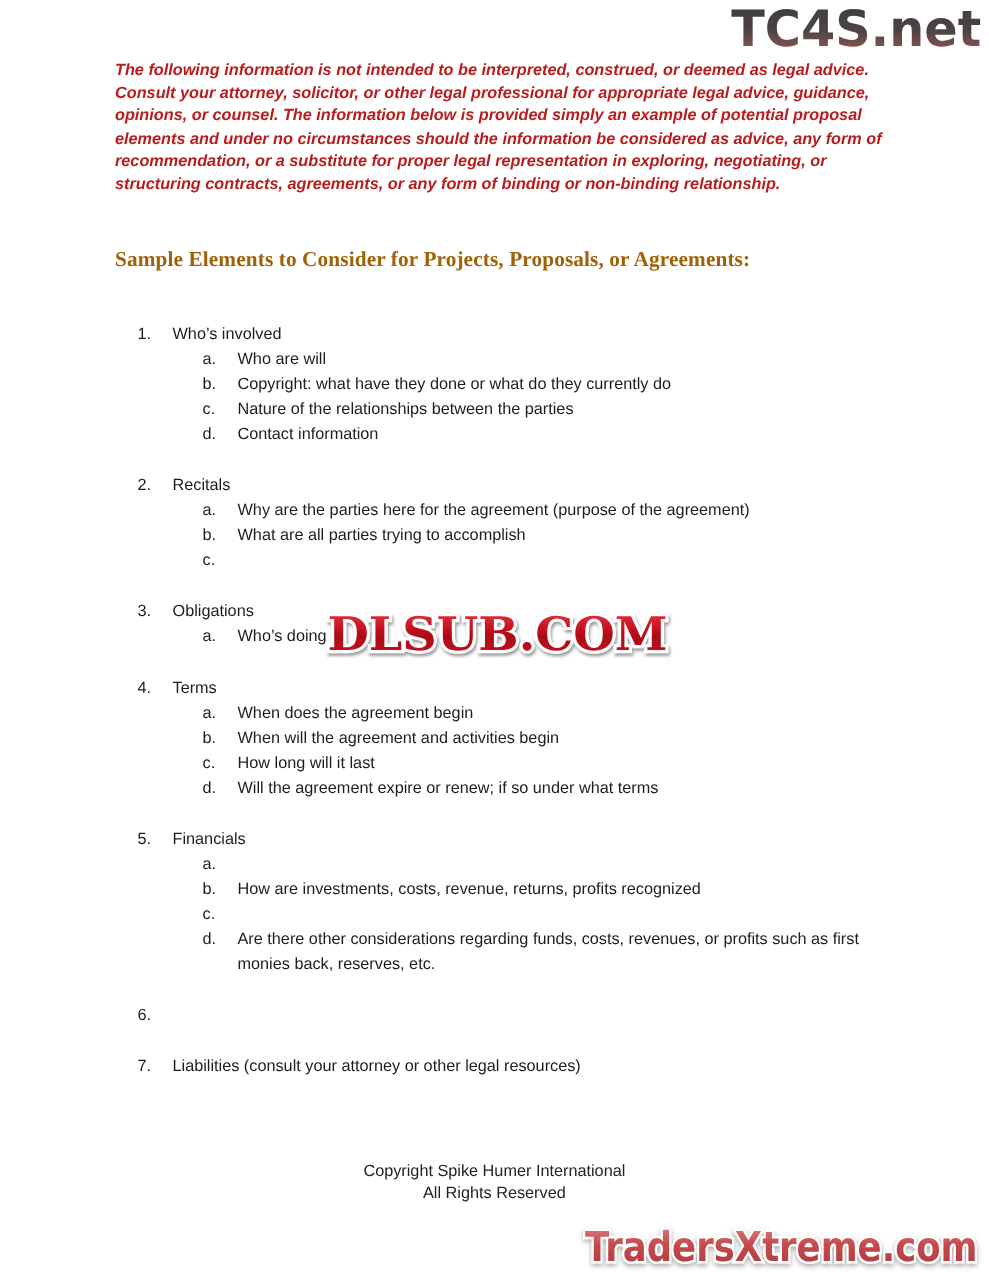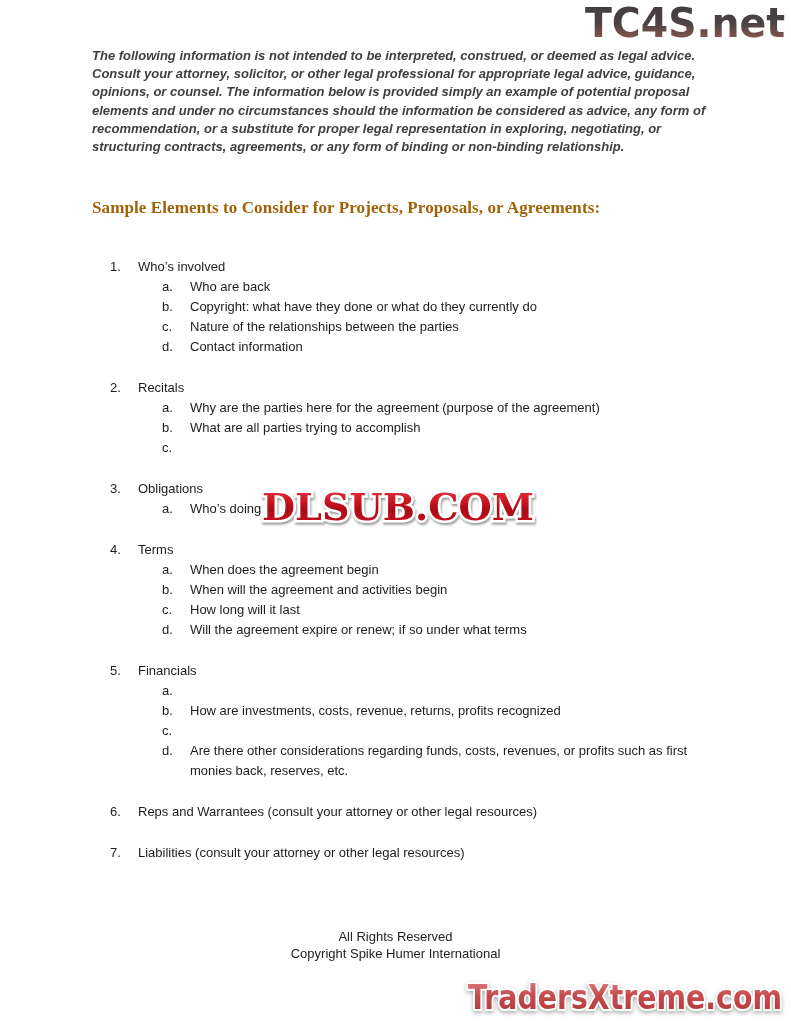--- a/index.html
+++ b/index.html
@@ -9,21 +9,21 @@
     background:#ffffff;
     overflow:hidden;
     font-family:"Liberation Sans","DejaVu Sans",sans-serif;
     color:#1b1b1b;
   }
 
   .disclaimer {
     position:absolute; left:92px; top:47px;
     font-size:13px; line-height:18.2px;
     font-weight:700; font-style:italic;
-    color:#404040;
+    color:#b91c1c;
     white-space:pre-line;
   }
 
   .heading {
     position:absolute; left:92px; top:198px;
     font-family:"Liberation Serif","DejaVu Serif",serif;
     font-size:17px; font-weight:700;
     color:#a16207;
     letter-spacing:0.1px;
   }
@@ -79,21 +79,21 @@
   <div class="heading">Sample Elements to Consider for Projects, Proposals, or Agreements:</div>
 
   <div class="list">
       <div class="list-item">
         <div class="item-head">
           <span class="item-number">1.</span>
           <span class="item-label">Who’s involved</span>
         </div>
         <div class="sub-row">
           <span class="sub-letter">a.</span>
-          <span class="sub-text">Who are back</span>
+          <span class="sub-text">Who are will</span>
         </div>
         <div class="sub-row">
           <span class="sub-letter">b.</span>
           <span class="sub-text">Copyright: what have they done or what do they currently do</span>
         </div>
         <div class="sub-row">
           <span class="sub-letter">c.</span>
           <span class="sub-text">Nature of the relationships between the parties</span>
         </div>
         <div class="sub-row">
@@ -167,21 +167,20 @@
         </div>
         <div class="sub-row">
           <span class="sub-letter">d.</span>
           <span class="sub-text">Are there other considerations regarding funds, costs, revenues, or profits such as first
 monies back, reserves, etc.</span>
         </div>
       </div>
       <div class="list-item">
         <div class="item-head">
           <span class="item-number">6.</span>
-          <span class="item-label">Reps and Warrantees (consult your attorney or other legal resources)</span>
         </div>
       </div>
       <div class="list-item">
         <div class="item-head">
           <span class="item-number">7.</span>
           <span class="item-label">Liabilities (consult your attorney or other legal resources)</span>
         </div>
       </div>
     </div>
 
@@ -196,22 +195,22 @@
         </linearGradient>
         <filter id="dsDlsub" x="-20%" y="-20%" width="140%" height="140%">
           <feDropShadow dx="1" dy="2" stdDeviation="1.3" flood-color="#8d8d8d" flood-opacity="0.9"></feDropShadow>
         </filter>
       </defs>
       <text x="14" y="42" font-family="DejaVu Serif, Liberation Serif, serif" font-size="37" textLength="272" lengthAdjust="spacingAndGlyphs" fill="url(#gradDlsub)" stroke="#ffffff" stroke-width="5" paint-order="stroke" filter="url(#dsDlsub)">DLSUB.COM</text>
     </svg>
   </div>
 
   <div class="footer">
+    <div>Copyright Spike Humer International</div>
     <div>All Rights Reserved</div>
-    <div>Copyright Spike Humer International</div>
   </div>
 
   <div class="wm-bottom">
     <svg width="330" height="52" viewBox="0 0 330 52">
       <defs>
         <linearGradient id="gradTraders" x1="0" y1="0" x2="0" y2="1">
           <stop offset="0%" stop-color="#dd8486"></stop>
           <stop offset="45%" stop-color="#c64a4d"></stop>
           <stop offset="100%" stop-color="#ac383c"></stop>
         </linearGradient>

